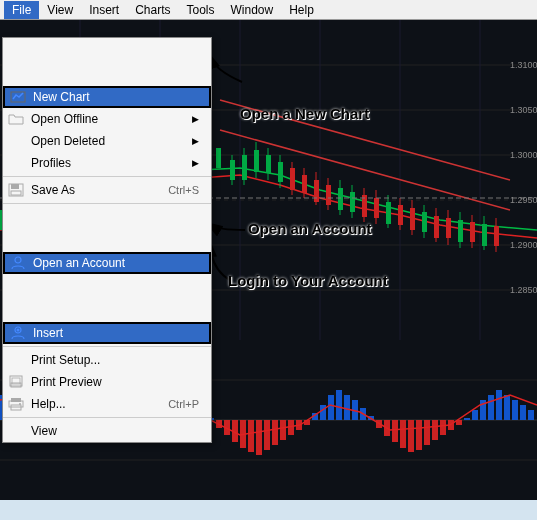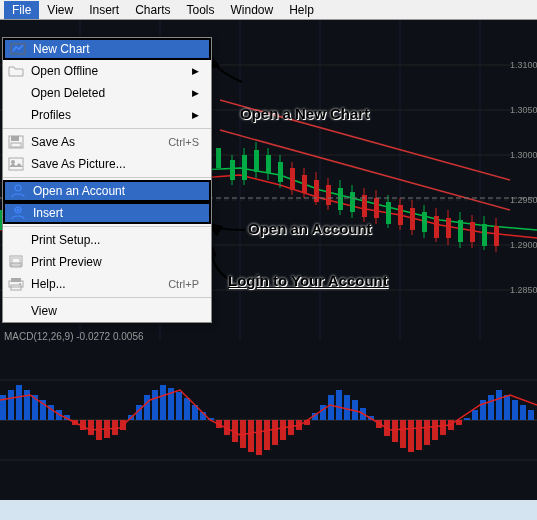--- a/index.html
+++ b/index.html
@@ -69,20 +69,21 @@
       align-items: center;
       justify-content: space-between;
       font-size: 12px;
       position: relative;
       height: 22px;
     }
     .menu-item.highlighted {
       background: #316AC5;
       color: white;
       border: 2px solid #000;
+      margin-top: 48px;
     }
     .menu-icon {
       position: absolute;
       left: 4px;
       top: 50%;
       transform: translateY(-50%);
       width: 18px;
       height: 16px;
       display: flex;
       align-items: center;
@@ -345,30 +346,20 @@
         <svg width="16" height="14" viewBox="0 0 16 14">
           <rect x="1" y="1" width="14" height="12" fill="none" stroke="#aaa" stroke-width="1"></rect>
           <rect x="3" y="1" width="8" height="5" fill="#aaa"></rect>
           <rect x="3" y="8" width="10" height="4" fill="none" stroke="#aaa" stroke-width="1"></rect>
         </svg>
       </span>
       <span>Save As</span>
       <span class="shortcut">Ctrl+S</span>
     </div>
 
-    <div class="menu-item">
-      <span class="menu-icon">
-        <svg width="16" height="14" viewBox="0 0 16 14">
-          <rect x="1" y="1" width="14" height="12" fill="none" stroke="#aaa" stroke-width="1"></rect>
-          <circle cx="5" cy="5" r="2" fill="#aaa"></circle>
-          <polyline points="1,10 5,6 8,9 11,6 15,10" fill="#aaa"></polyline>
-        </svg>
-      </span>
-      <span>Save As Picture...</span>
-    </div>
 
     <div class="menu-separator"></div>
 
     <div class="menu-item highlighted">
       <span class="menu-icon">
         <svg width="16" height="14" viewBox="0 0 16 14">
           <circle cx="8" cy="4" r="3" fill="none" stroke="#4488ff" stroke-width="1.2"></circle>
           <path d="M2,13 C2,9 14,9 14,13" fill="none" stroke="#4488ff" stroke-width="1.2"></path>
         </svg>
       </span>
@@ -439,17 +430,17 @@
       <marker id="arrow" markerWidth="8" markerHeight="8" refX="6" refY="3" orient="auto">
         <path d="M0,0 L0,6 L9,3 z" fill="#000"></path>
       </marker>
     </defs>
   </svg>
 
   <div style="position:absolute; top:200px; left:248px; font-weight:bold; font-size:15px; color:#000; pointer-events:none; z-index:50; text-shadow:1px 1px 0 #fff,0 0 3px #fff;">
     <span>Open an Account</span>
   </div>
 
-  <div style="position:absolute; top:252px; left:228px; font-weight:bold; font-size:15px; color:#000; pointer-events:none; z-index:50; text-shadow:1px 1px 0 #fff,0 0 3px #fff;text-decoration:underline;">
+  <div style="position:absolute; top:252px; left:228px; font-weight:bold; font-size:15px; color:#000; pointer-events:none; z-index:50; text-shadow:1px 1px 0 #fff,0 0 3px #fff;">
     <span>Login to Your Account</span>
   </div>
 
 </div>
 
 </body></html>

